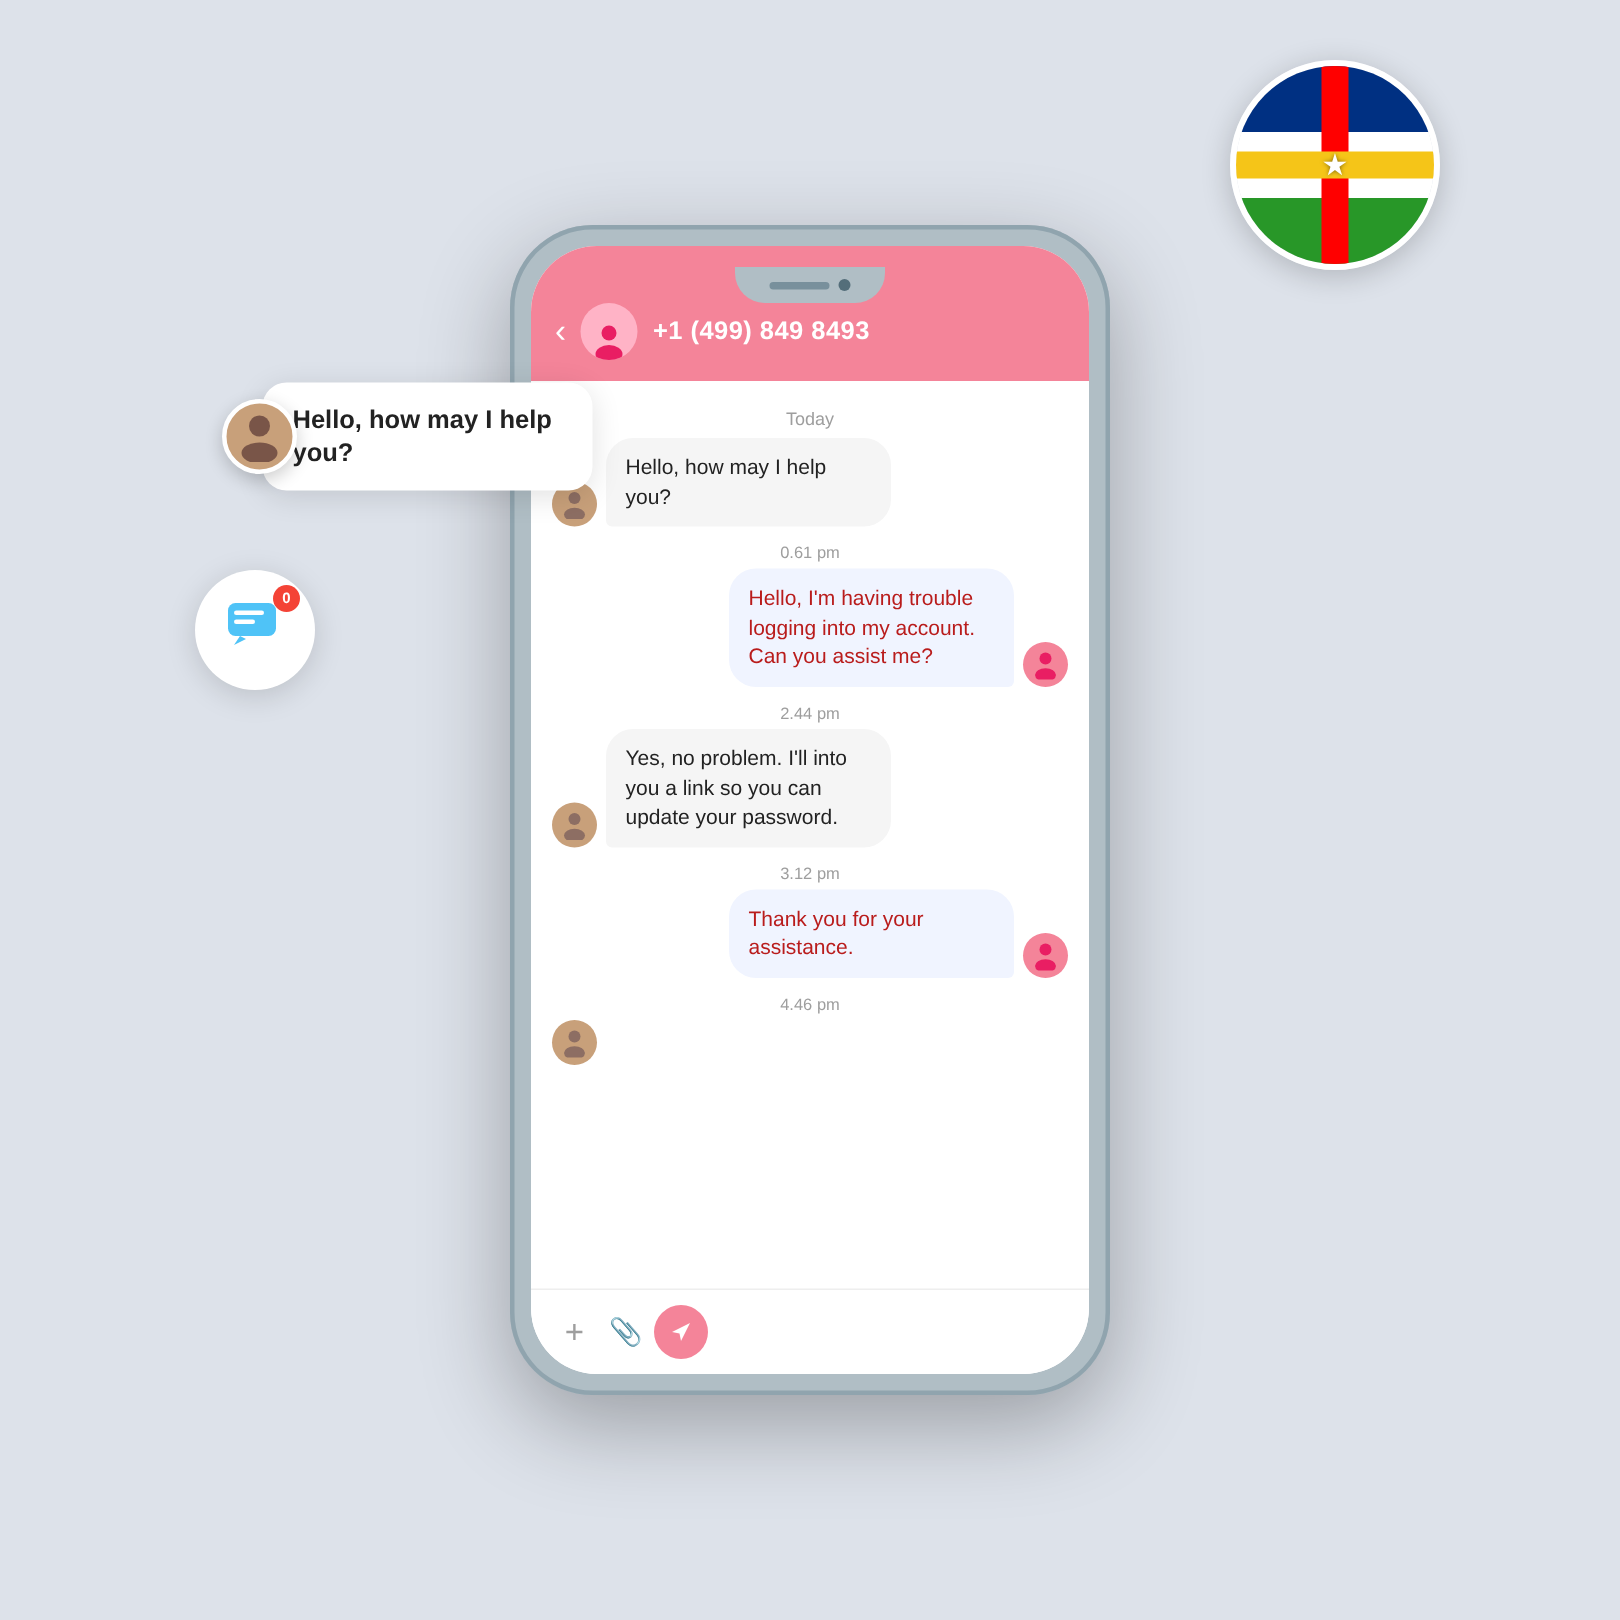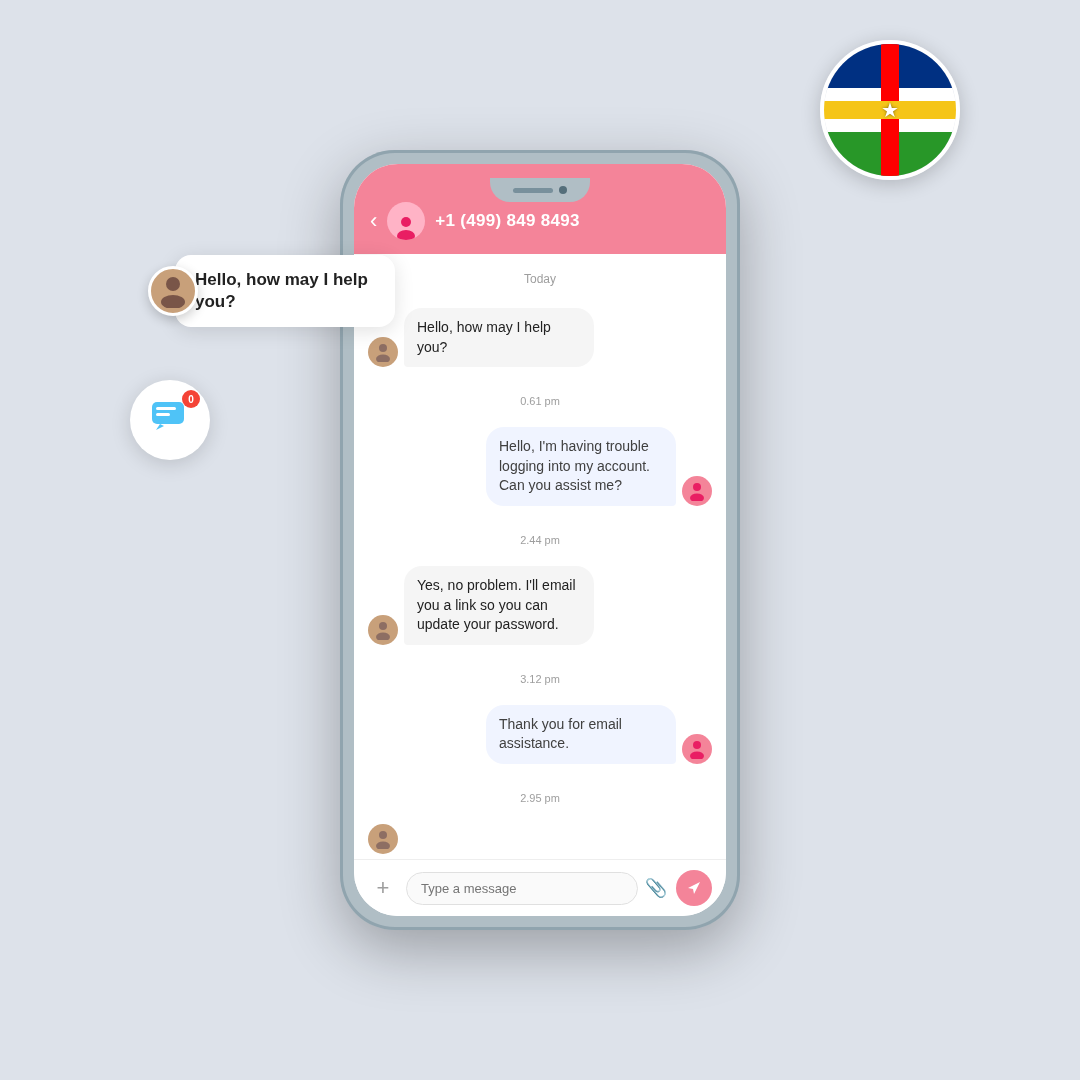--- a/index.html
+++ b/index.html
@@ -103,21 +103,21 @@
     }
 
     
     .chat-body {
       flex: 1;
       overflow-y: auto;
       background: white;
       padding: 10px 14px;
       display: flex;
       flex-direction: column;
-      gap: 16px;
+      gap: 0;
     }
 
     .date-divider {
       text-align: center;
       color: #9e9e9e;
       font-size: 12px;
       margin: 8px 0 6px;
     }
 
     .time-stamp {
@@ -168,21 +168,21 @@
     }
 
     .bubble.received {
       background: #f5f5f5;
       border-bottom-left-radius: 4px;
     }
 
     .bubble.sent {
       background: #f0f4ff;
       border-bottom-right-radius: 4px;
-      color: #404040;
+      color: #b91c1c;
     }
 
     
     .chat-input-area {
       border-top: 1px solid #eee;
       padding: 10px 14px;
       display: flex;
       align-items: center;
       gap: 8px;
       background: white;
@@ -448,51 +448,50 @@
 
         <div class="time-stamp">2.44 pm</div>
 
         <div class="message-row">
           <div class="msg-avatar male">
             <svg width="20" height="20" viewBox="0 0 20 20" fill="none">
               <circle cx="10" cy="6" r="4" fill="#8d6e63"></circle>
               <ellipse cx="10" cy="17" rx="7" ry="4.5" fill="#8d6e63"></ellipse>
             </svg>
           </div>
-          <div class="bubble received">Yes, no problem. I'll email you a link so you can update your password.</div>
+          <div class="bubble received">Yes, no problem. I'll into you a link so you can update your password.</div>
         </div>
 
         <div class="time-stamp">3.12 pm</div>
 
         <div class="message-row sent">
           <div class="msg-avatar female">
             <svg width="20" height="20" viewBox="0 0 20 20" fill="none">
               <circle cx="10" cy="6" r="4" fill="#e91e63"></circle>
               <ellipse cx="10" cy="17" rx="7" ry="4.5" fill="#e91e63"></ellipse>
             </svg>
           </div>
-          <div class="bubble sent">Thank you for email assistance.</div>
-        </div>
-
-        <div class="time-stamp">2.95 pm</div>
+          <div class="bubble sent">Thank you for your assistance.</div>
+        </div>
+
+        <div class="time-stamp">4.46 pm</div>
 
         <div class="message-row">
           <div class="msg-avatar male">
             <svg width="20" height="20" viewBox="0 0 20 20" fill="none">
               <circle cx="10" cy="6" r="4" fill="#8d6e63"></circle>
               <ellipse cx="10" cy="17" rx="7" ry="4.5" fill="#8d6e63"></ellipse>
             </svg>
           </div>
         </div>
 
       </div>
 
       <div class="chat-input-area">
         <div class="add-btn">+</div>
-        <input class="input-field" type="text" placeholder="Type a message" style="">
         <div class="attach-btn">📎</div>
         <div class="send-btn">
           <svg width="16" height="16" viewBox="0 0 16 16" fill="none">
             <path d="M2 8L14 2L8 14L7 9L2 8Z" fill="white"></path>
           </svg>
         </div>
       </div>
 
     </div>
   </div>

